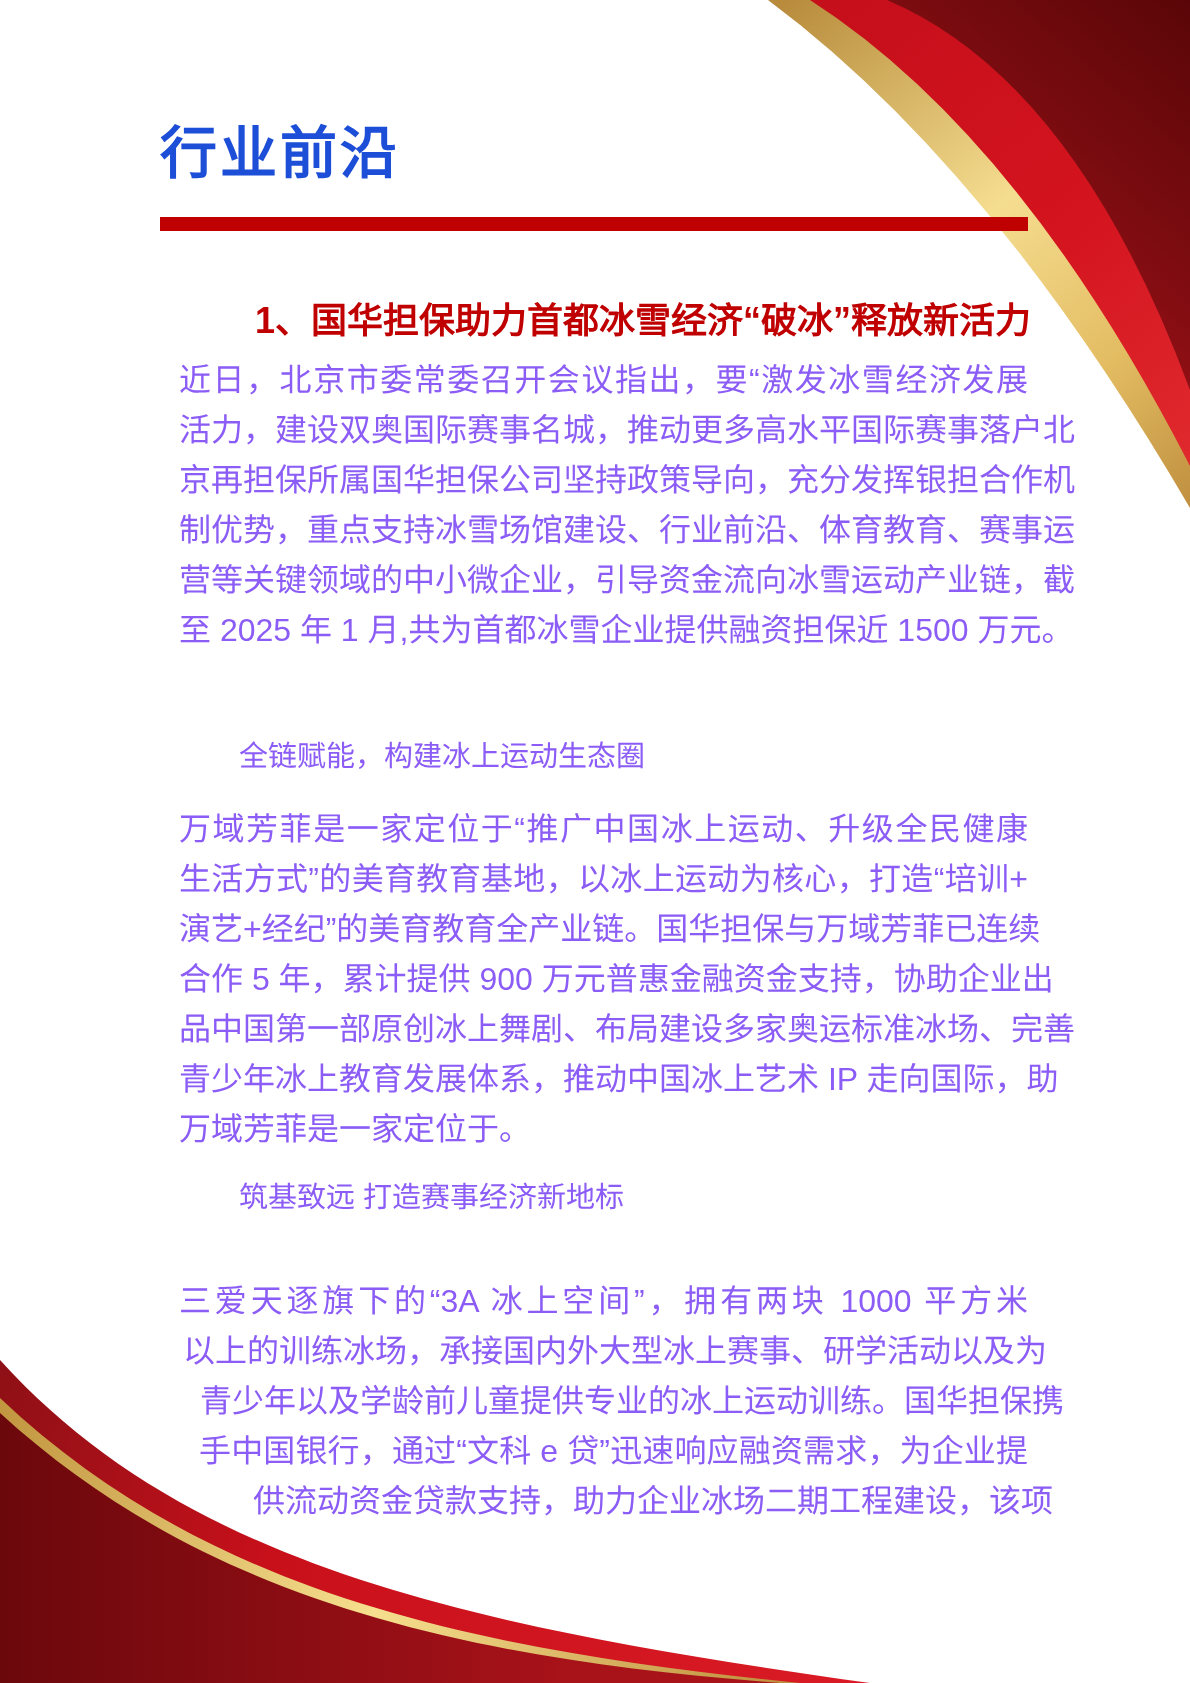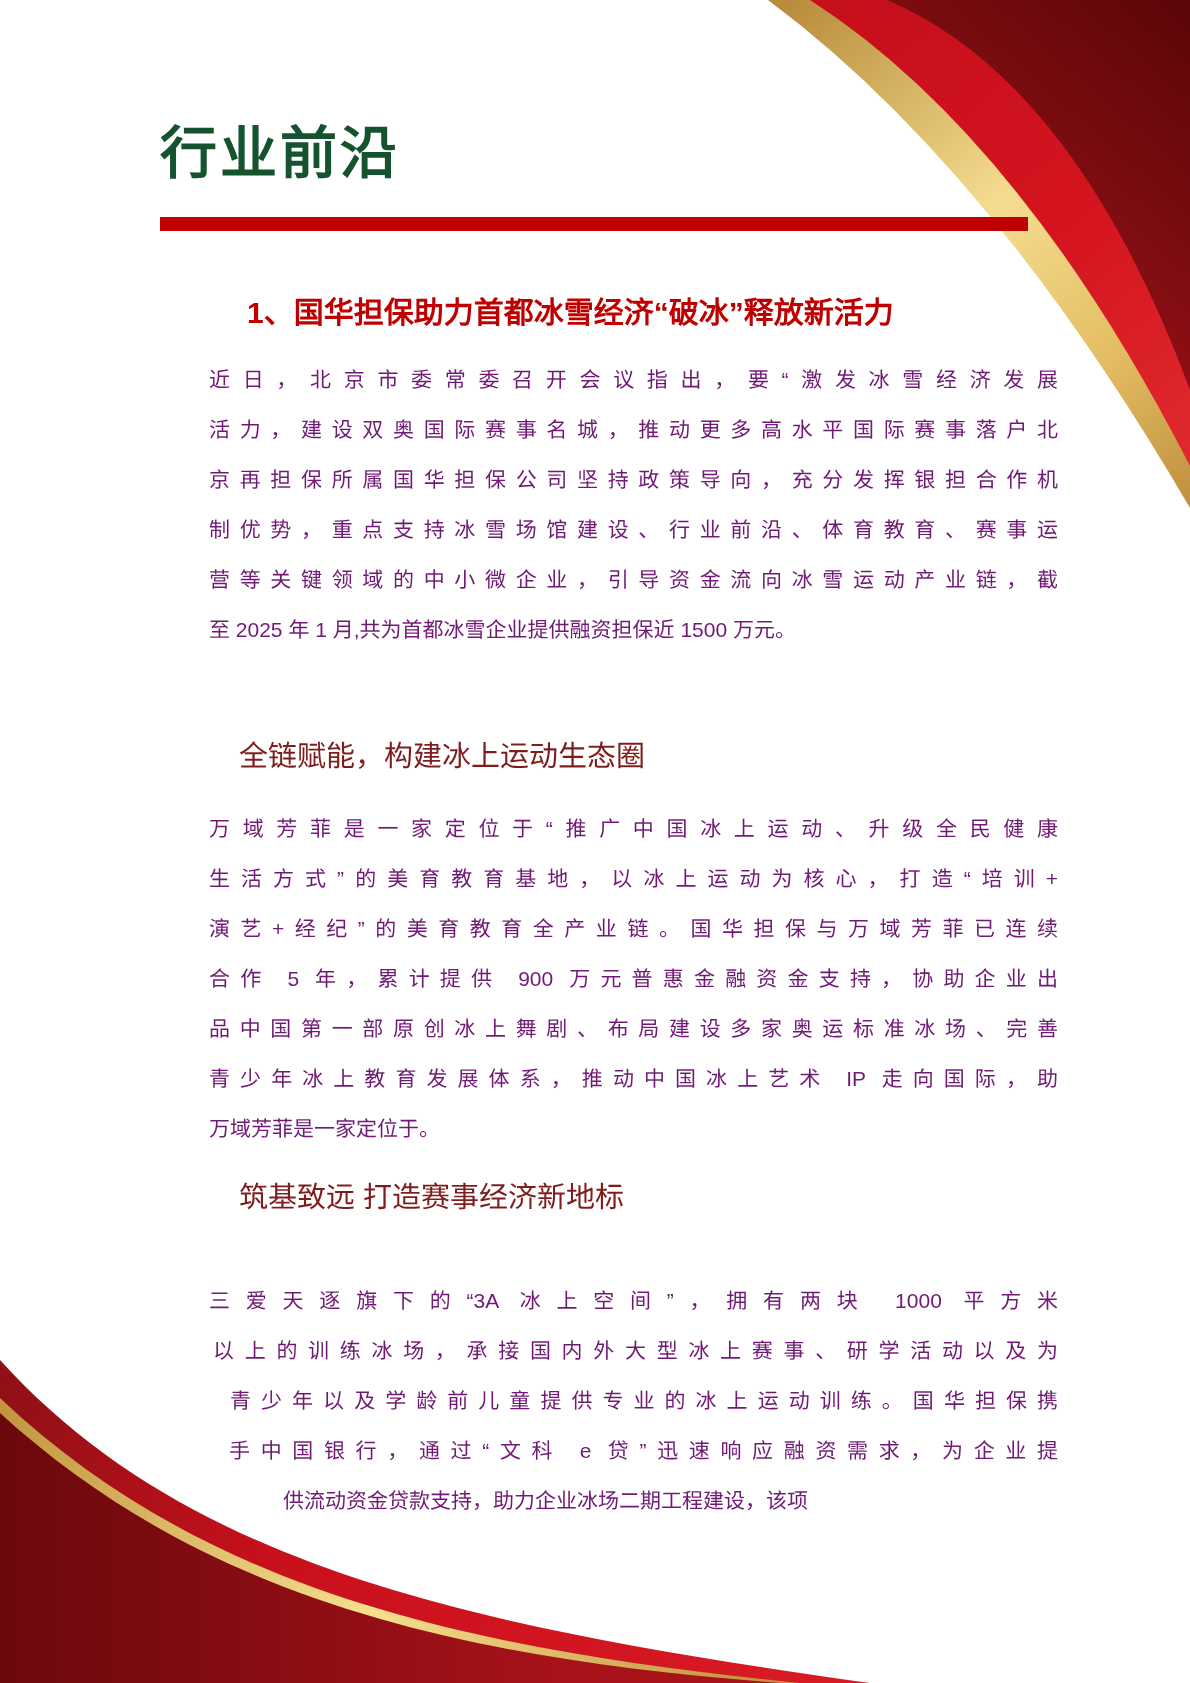--- a/index.html
+++ b/index.html
@@ -22,70 +22,69 @@
 
   .page-title{
     position:absolute;
     left:160px;top:122px;
     margin:0;
     font-family:"DejaVu Serif","Liberation Serif",serif;
     font-weight:700;
     font-size:57px;
     line-height:62px;
     letter-spacing:3px;
-    color:#14532d;
+    color:#1d4ed8;
   }
   .title-rule{
     position:absolute;
     left:160px;top:217px;
     width:868px;height:14px;
     background:#c00000;
   }
 
   .article-heading{
     position:absolute;
     left:179px;top:286px;
     width:849px;
-    margin:8px;
+    margin:16px;
     padding-left:60px;
     box-sizing:border-box;
-    font-size:30px;
+    font-size:36px;
     line-height:38px;
     font-weight:700;
     color:#c00000;
   }
 
   .para{
     position:absolute;
     left:179px;
     width:849px;
-    color:#701a75;
-    font-size:21px;
-    margin-left:30px;
+    color:#8b5cf6;
+    font-size:32px;
   }
   .para .line{
     height:50px;
     line-height:50px;
     text-align:justify;
     text-align-last:justify;
     white-space:nowrap;
     overflow:visible;
   }
   .para .line.end{
     text-align-last:left;
   }
   .subhead{
     position:absolute;
     left:179px;
     width:849px;
     padding-left:60px;
     box-sizing:border-box;
     font-size:29px;
     line-height:50px;
-    color:#7f1d1d;
+    color:#8b5cf6;
   }
   .para1{top:355px;}
   .subhead1{top:731px;}
   .para2{top:804px;}
   .subhead2{top:1172px;}
   .para3{top:1276px;}
   
   .para3 .line:nth-child(2){padding-left:4px;}
   .para3 .line:nth-child(3){padding-left:21px;}
   .para3 .line:nth-child(4){padding-left:20px;}

